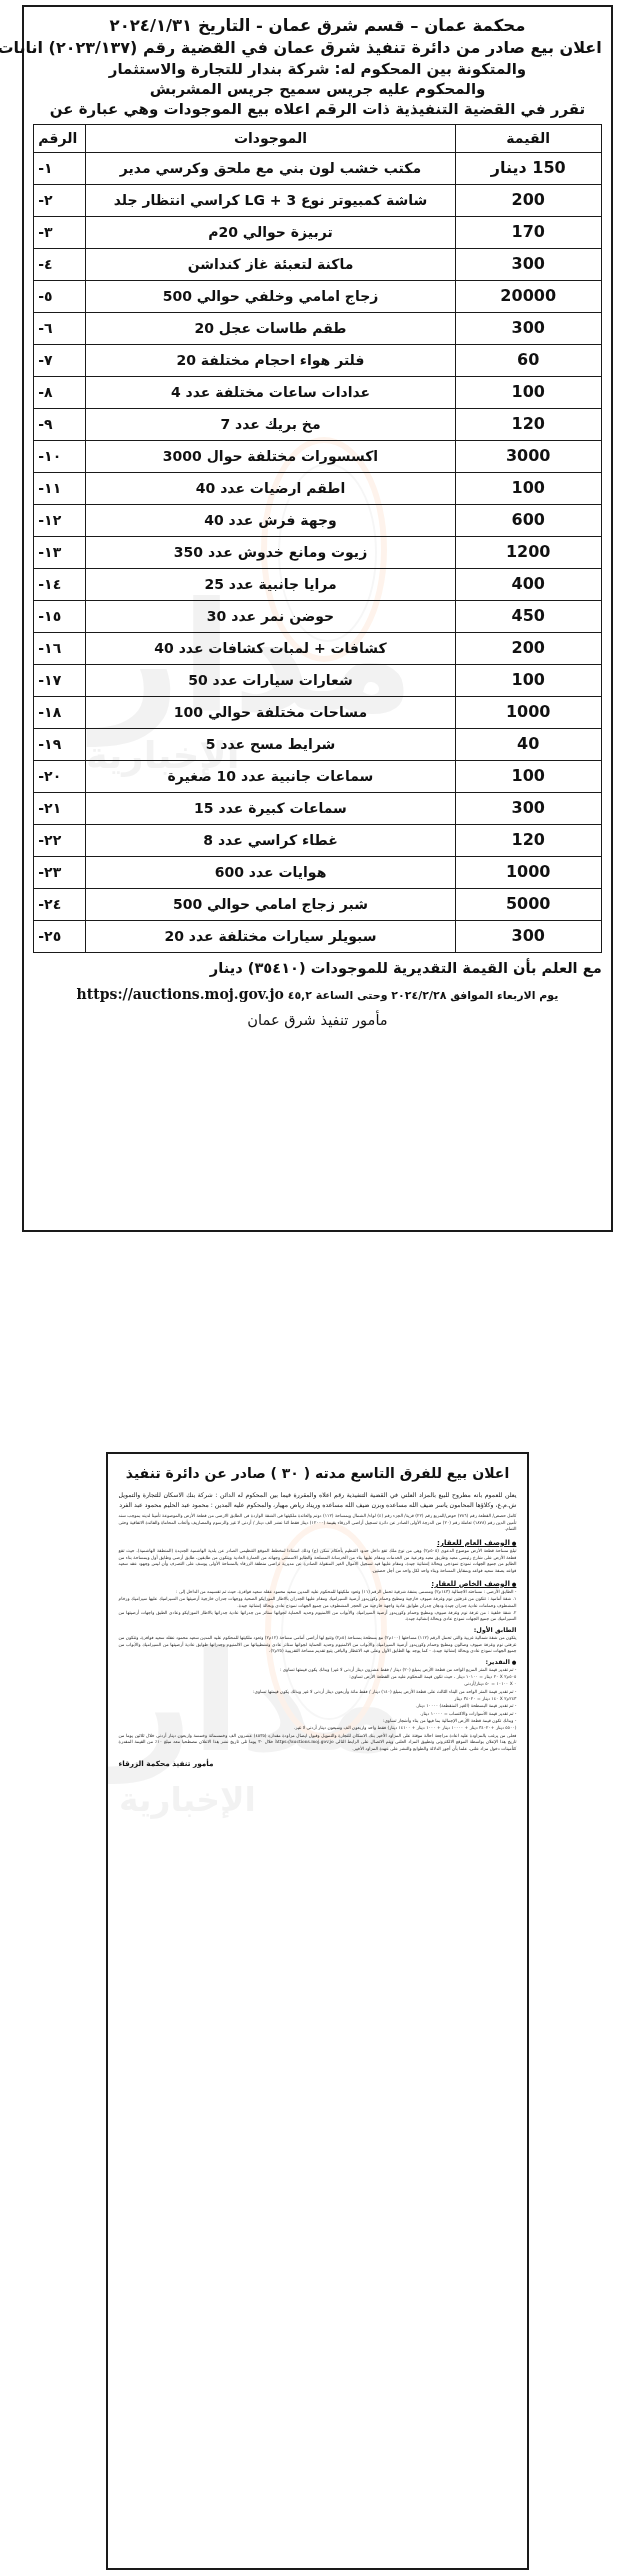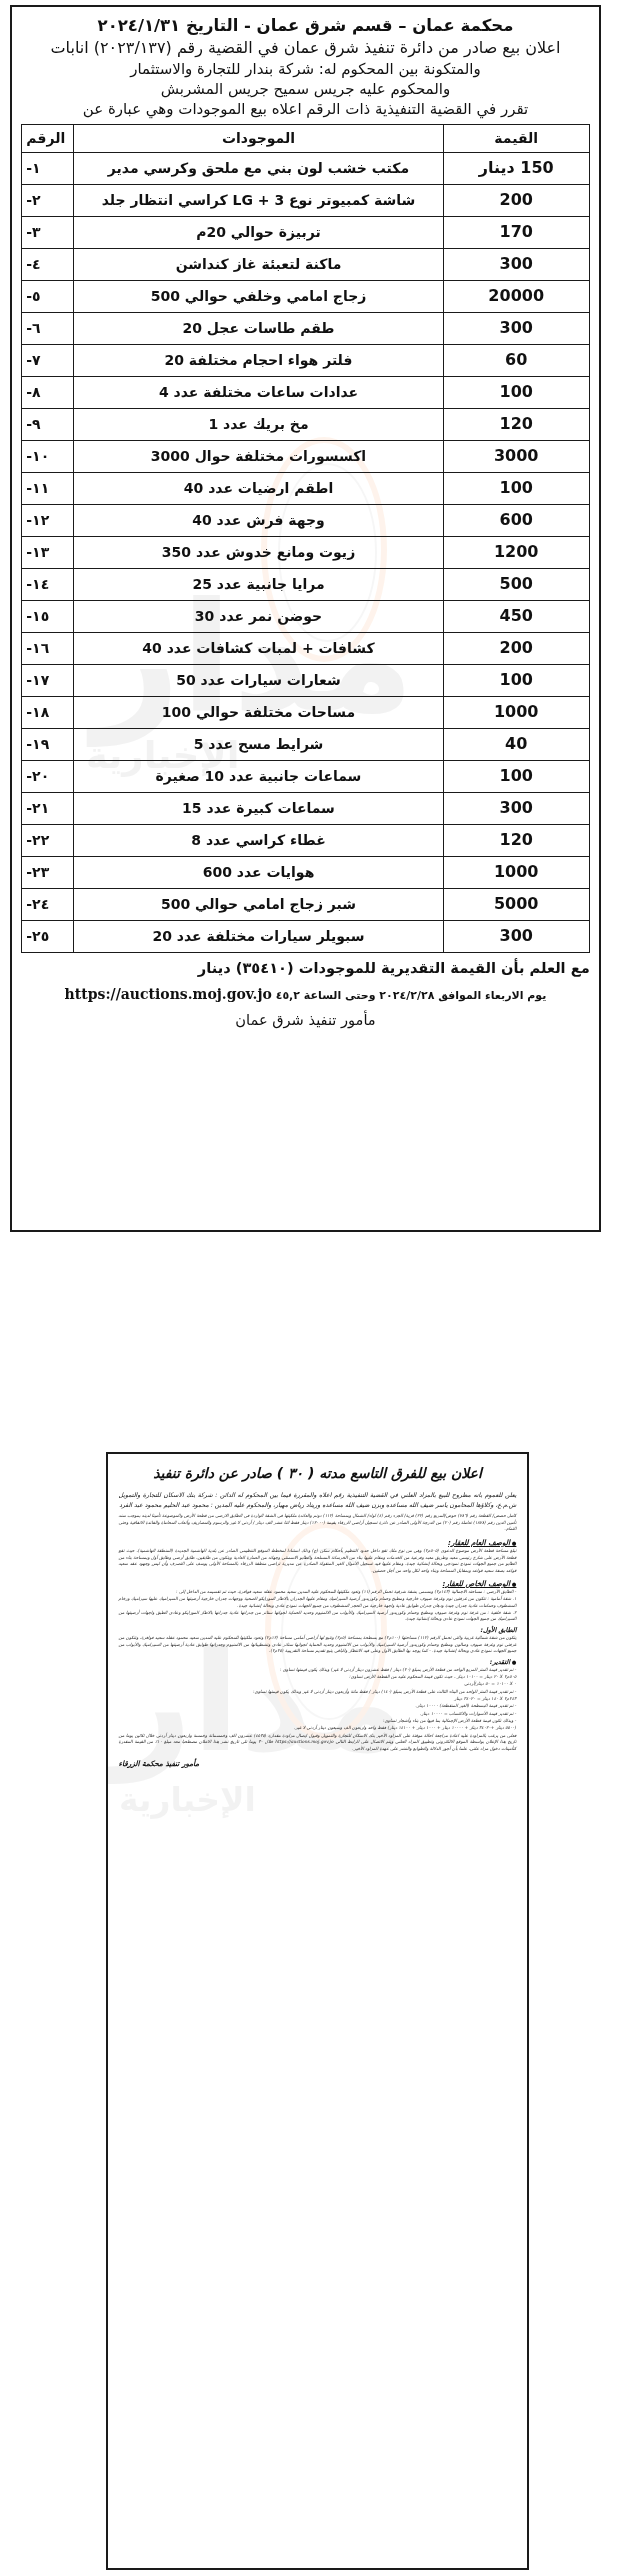--- a/index.html
+++ b/index.html
@@ -35,39 +35,39 @@
     border-radius: 50%;
   }
 
   
   .notice {
     position: absolute;
     background: rgba(255,255,255,0.55);
     border: 2.6px solid #1a1a1a;
     z-index: 2;
   }
-  #notice-1 { left: 10px;  top: 5.3px;   width: 591px; height: 1227px; }
+  #notice-1 { left: 22px;  top: 5.3px;   width: 591px; height: 1227px; }
   #notice-2 { left: 106px; top: 1452px; width: 423px; height: 1118px; }
 
   .pad-1 { padding: 6.6px 9.3px 5.3px 9.3px; }
-  .pad-2 { padding: 8px 10.6px 6.6px 10.6px; font-style: italic; }
+  .pad-2 { padding: 8px 10.6px 6.6px 10.6px; }
 
   
   .n1-line1 {
     text-align: center;
     font-size: 16.5px;
     font-weight: bold;
     letter-spacing: 0px;
     margin: 2.6px 0 1.3px 0;
     line-height: 1.25;
   }
   .n1-line2, .n1-line3, .n1-line4, .n1-line5 {
     text-align: center;
     font-size: 15px;
-    font-weight: normal;
+    font-weight: bold;
     line-height: 1.3;
     margin: 0.7px 0;
     white-space: nowrap;
   }
   .n1-line2 { font-size: 16px; letter-spacing: -0.4px; }
   .n1-line3 { font-size: 15px; }
   .n1-line4 { font-size: 15px; }
   .n1-line5 { font-size: 15px; letter-spacing: -0.3px; }
 
   
@@ -203,21 +203,21 @@
           <td class="col-asset">فلتر هواء احجام مختلفة 20</td>
           <td class="col-num">٧-</td>
         </tr>
         <tr>
           <td class="col-val">100</td>
           <td class="col-asset">عدادات ساعات مختلفة عدد 4</td>
           <td class="col-num">٨-</td>
         </tr>
         <tr>
           <td class="col-val">120</td>
-          <td class="col-asset">مخ بريك عدد 1</td>
+          <td class="col-asset">مخ بريك عدد 7</td>
           <td class="col-num">٩-</td>
         </tr>
         <tr>
           <td class="col-val">3000</td>
           <td class="col-asset">اكسسورات مختلفة حوال 3000</td>
           <td class="col-num">١٠-</td>
         </tr>
         <tr>
           <td class="col-val">100</td>
           <td class="col-asset">اطقم ارضيات عدد 40</td>
@@ -227,21 +227,21 @@
           <td class="col-val">600</td>
           <td class="col-asset">وجهة فرش عدد 40</td>
           <td class="col-num">١٢-</td>
         </tr>
         <tr>
           <td class="col-val">1200</td>
           <td class="col-asset">زيوت ومانع خدوش عدد 350</td>
           <td class="col-num">١٣-</td>
         </tr>
         <tr>
-          <td class="col-val">500</td>
+          <td class="col-val">400</td>
           <td class="col-asset">مرايا جانبية عدد 25</td>
           <td class="col-num">١٤-</td>
         </tr>
         <tr>
           <td class="col-val">450</td>
           <td class="col-asset">حوضن نمر عدد 30</td>
           <td class="col-num">١٥-</td>
         </tr>
         <tr>
           <td class="col-val">200</td>

